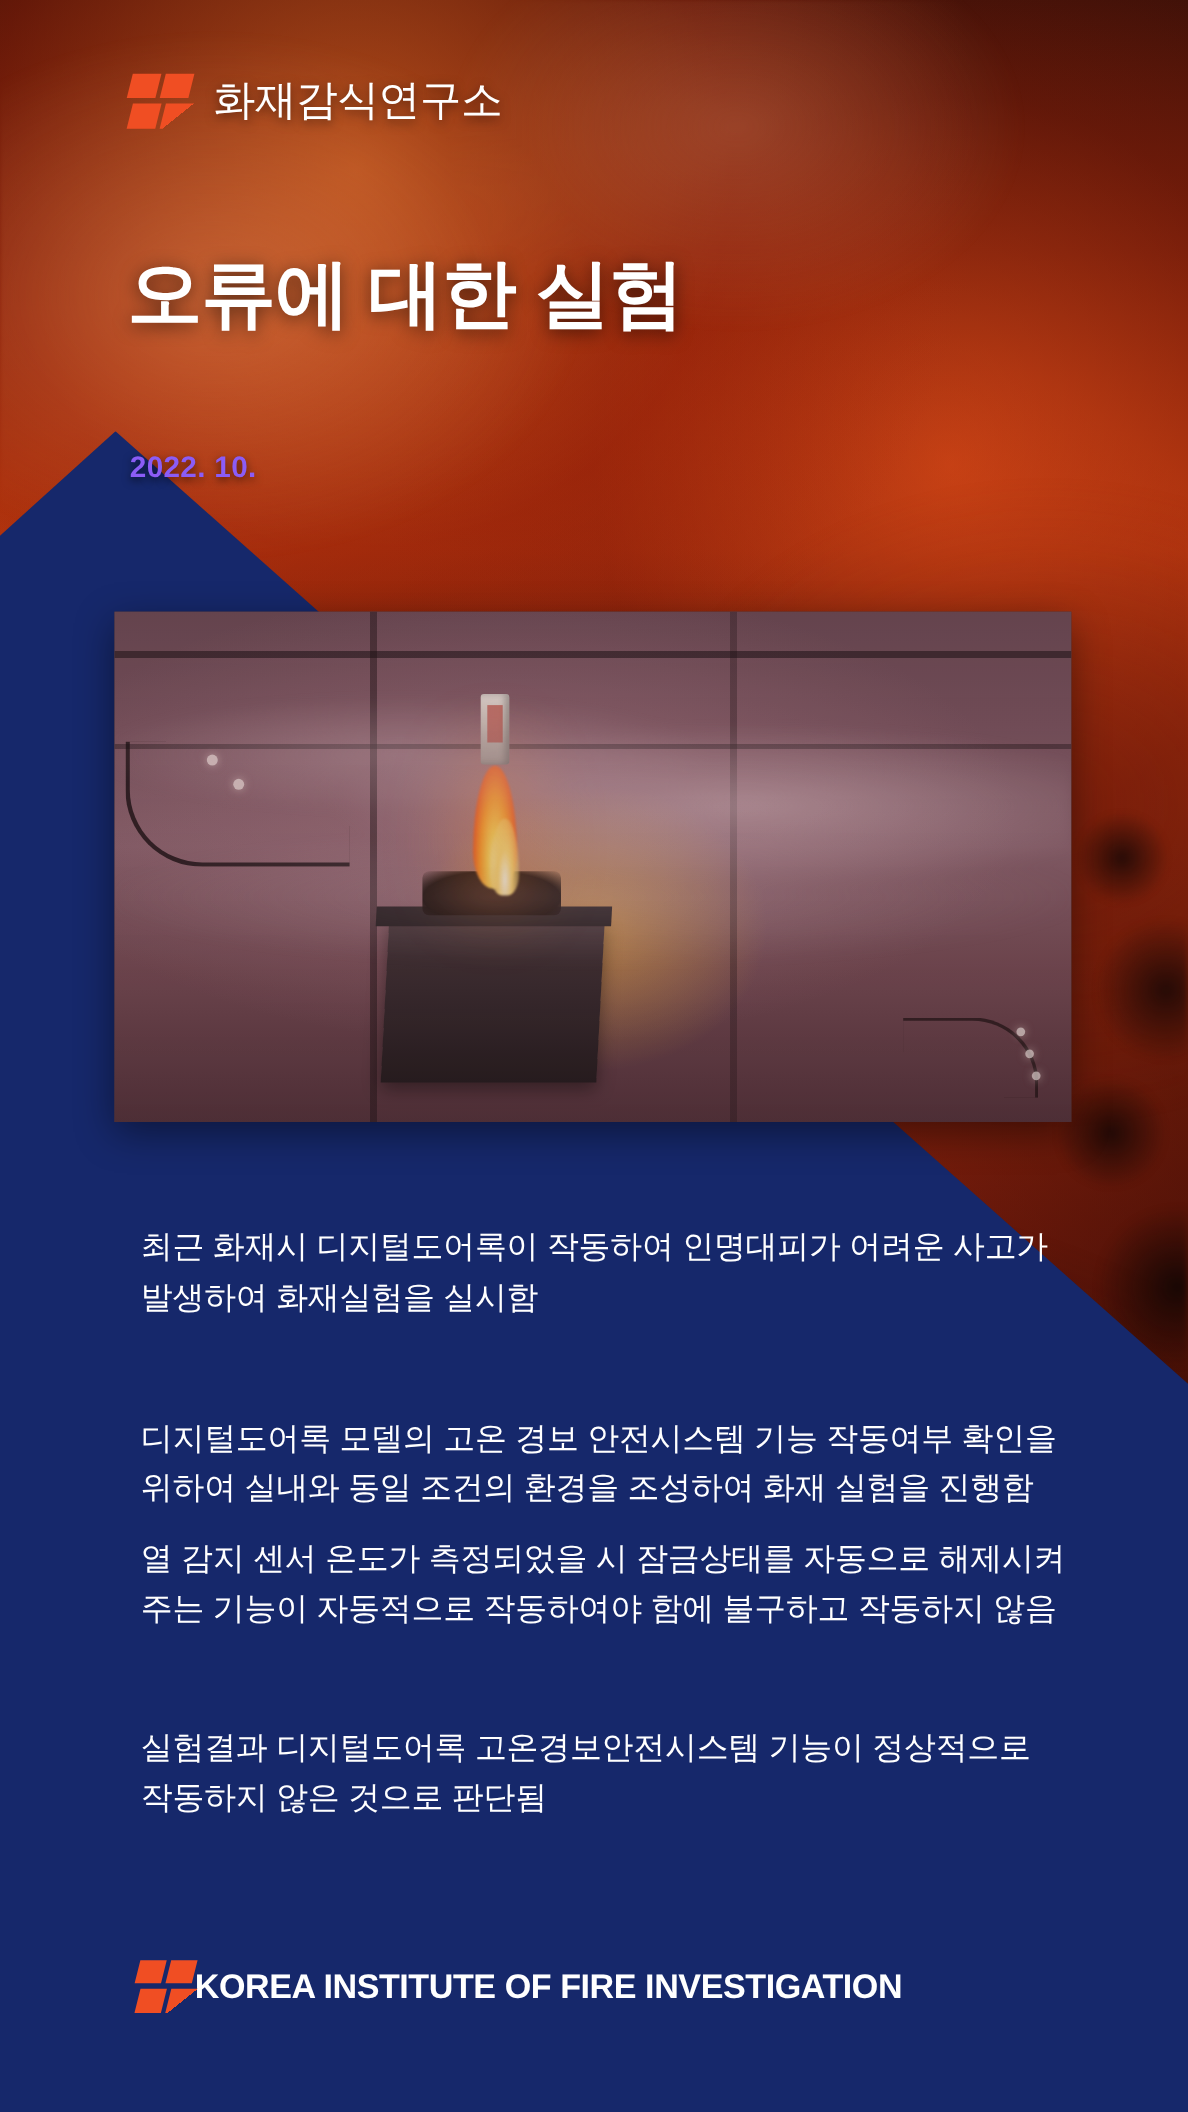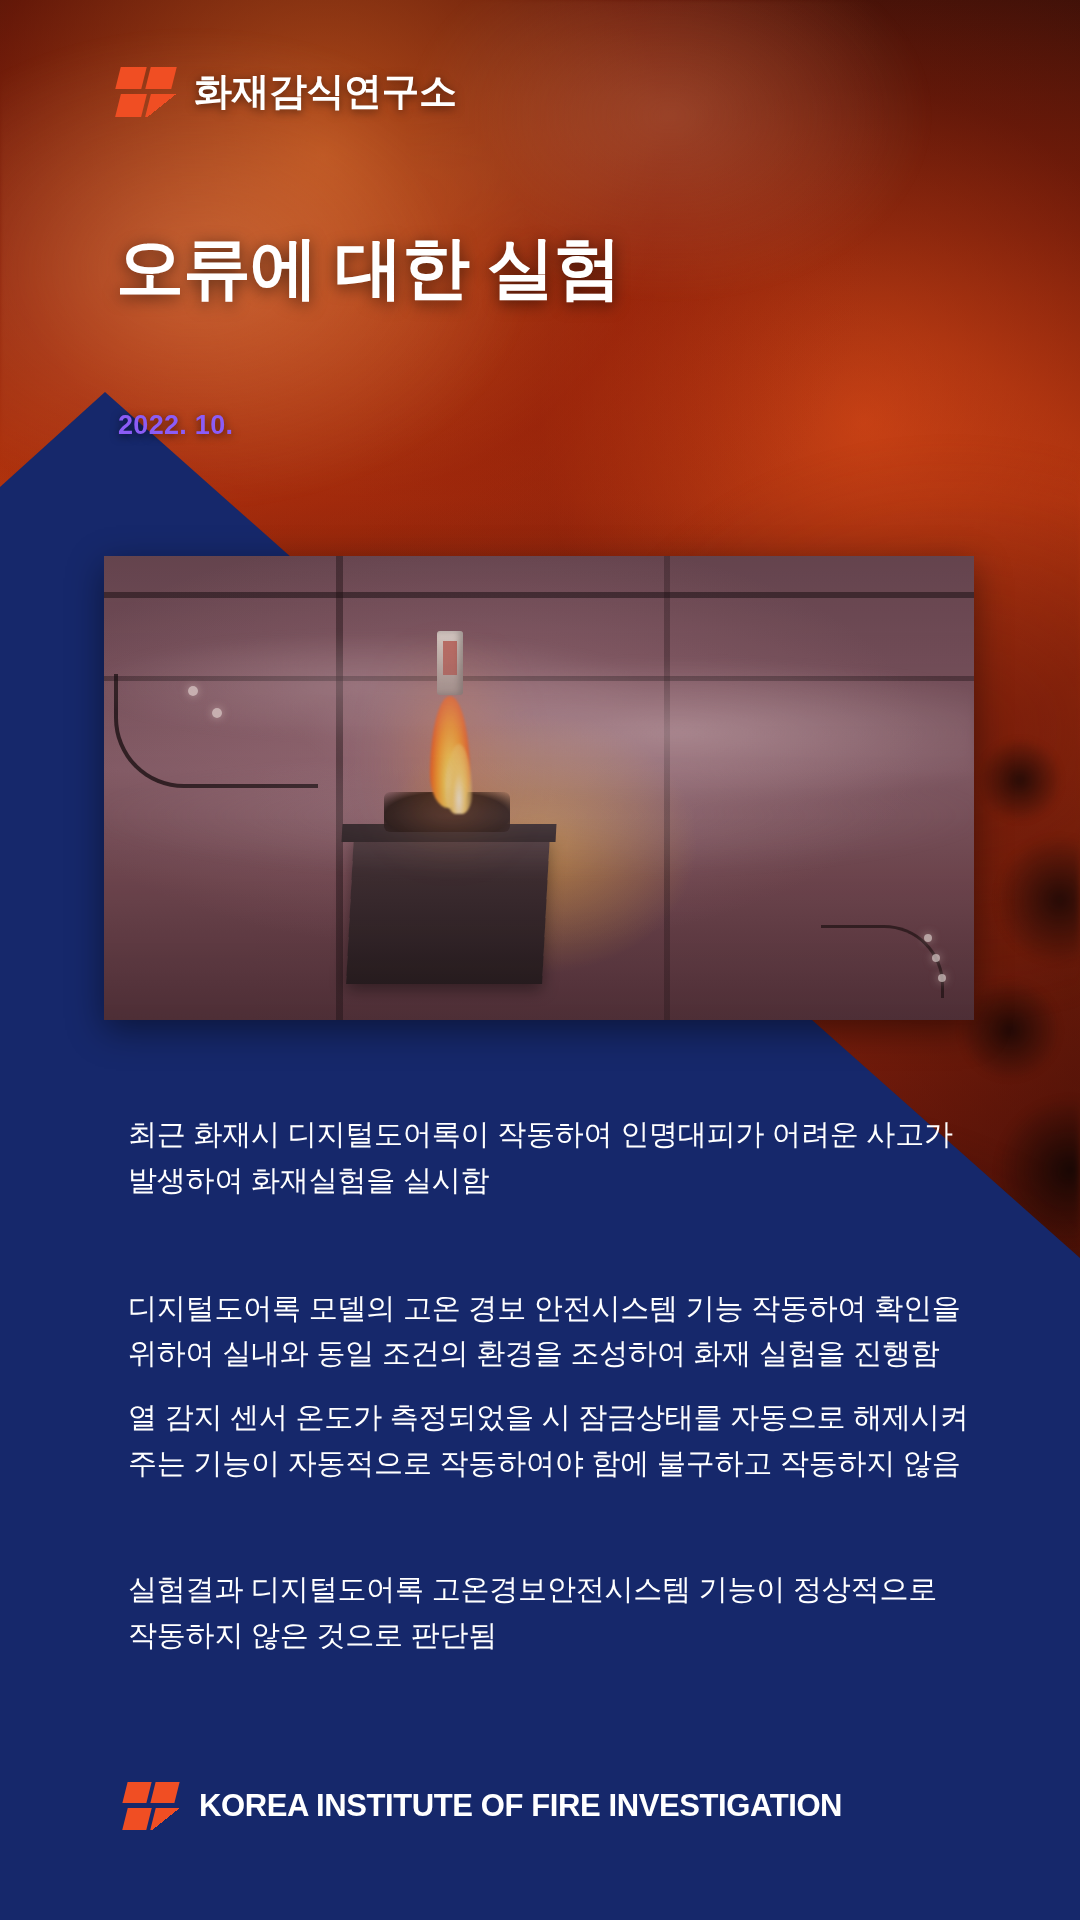--- a/index.html
+++ b/index.html
@@ -96,21 +96,21 @@
   }
   .logo-mark .s1 { left: 0;   top: 0;   width: 26px; height: 22px; transform: skewX(-14deg); }
   .logo-mark .s2 { left: 30px; top: 0;  width: 26px; height: 22px; transform: skewX(-14deg); }
   .logo-mark .s3 { left: 0;   top: 27px; width: 26px; height: 23px; transform: skewX(-14deg); }
   .logo-mark .s4 { left: 30px; top: 27px; width: 26px; height: 23px; transform: skewX(-14deg);
                    background: linear-gradient(135deg, #f04e23 52%, rgba(240,78,35,0) 52%); }
 
   .brand-name {
     color: #ffffff;
     font-size: 38px;
-    font-weight: bold;
+    font-weight: normal;
     letter-spacing: -0.5px;
     text-shadow: 0 2px 10px rgba(0,0,0,0.55);
   }
 
   .headline {
     position: absolute;
     left: 116px;
     top: 172px;
     width: 850px;
     color: #ffffff;
@@ -290,21 +290,20 @@
   .body-copy .gap { height: 46px; }
   .body-copy .gap-sm { height: 44px; }
 
   
   .footer {
     position: absolute;
     left: 125px;
     top: 1782px;
     display: flex;
     align-items: center;
-    gap: 22px;
     z-index: 6;
   }
   .footer .logo-mark { width: 52px; height: 48px; }
   .footer .logo-mark .s1 { width: 24px; height: 21px; }
   .footer .logo-mark .s2 { left: 28px; width: 24px; height: 21px; }
   .footer .logo-mark .s3 { top: 26px; width: 24px; height: 22px; }
   .footer .logo-mark .s4 { left: 28px; top: 26px; width: 24px; height: 22px; }
   .footer-name {
     color: #ffffff;
     font-size: 31px;
@@ -357,21 +356,21 @@
       <div class="dot" style="right:34px; bottom:58px; width:8px; height:8px;"></div>
       <div class="dot" style="right:28px; bottom:38px; width:8px; height:8px;"></div>
       <div class="smoke-veil"></div>
       <div class="photo-grade"></div>
     </div>
   </div>
 
   <div class="body-copy">
     <p>최근 화재시 디지털도어록이 작동하여 인명대피가 어려운 사고가 발생하여 화재실험을 실시함</p>
     <div class="gap"></div>
-    <p> 디지털도어록 모델의 고온 경보 안전시스템 기능 작동하여 확인을 위하여 실내와 동일 조건의 환경을 조성하여 화재 실험을 진행함</p>
+    <p> 디지털도어록 모델의 고온 경보 안전시스템 기능 작동여부 확인을 위하여 실내와 동일 조건의 환경을 조성하여 화재 실험을 진행함</p>
     <p>열 감지 센서 온도가 측정되었을 시 잠금상태를 자동으로 해제시켜주는 기능이 자동적으로 작동하여야 함에 불구하고 작동하지 않음</p>
     <div class="gap-sm"></div>
     <p>실험결과 디지털도어록 고온경보안전시스템 기능이 정상적으로 작동하지 않은 것으로 판단됨</p>
   </div>
 
   <div class="footer">
     <span class="logo-mark">
       <span class="s1"></span>
         <span class="s2"></span>
         <span class="s3"></span>

